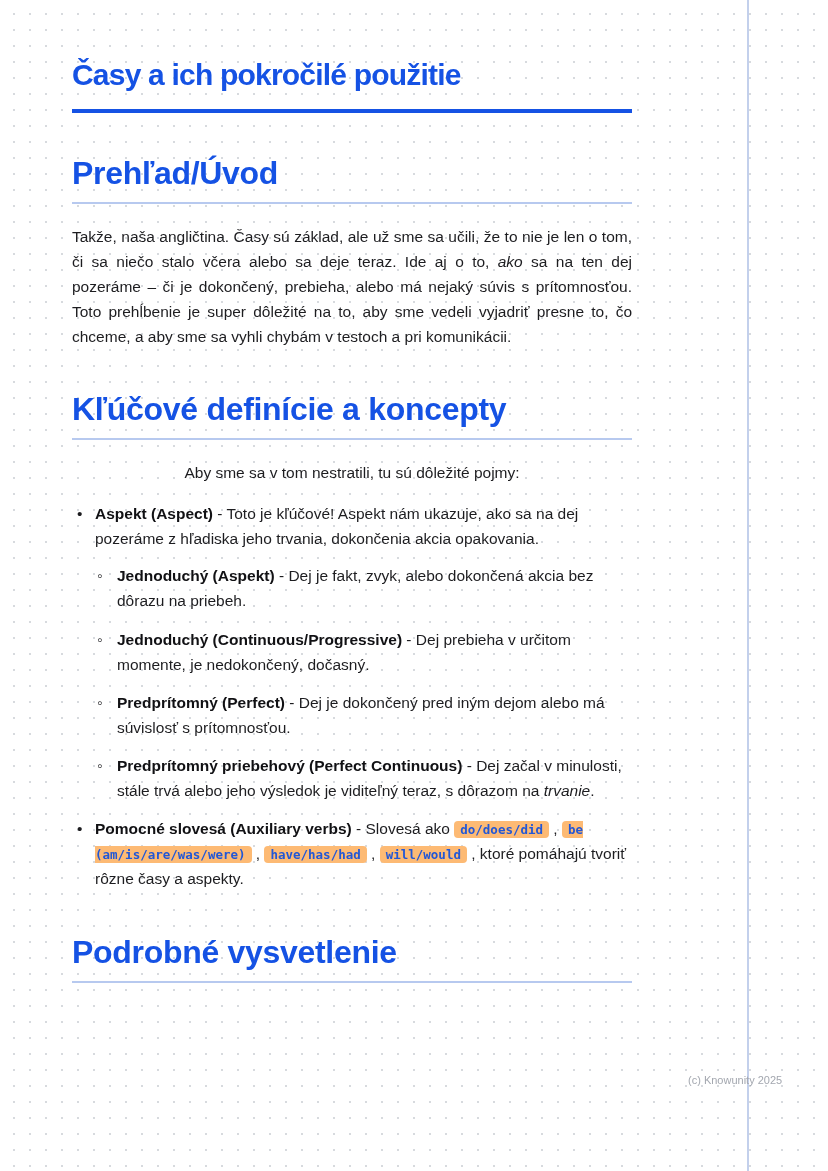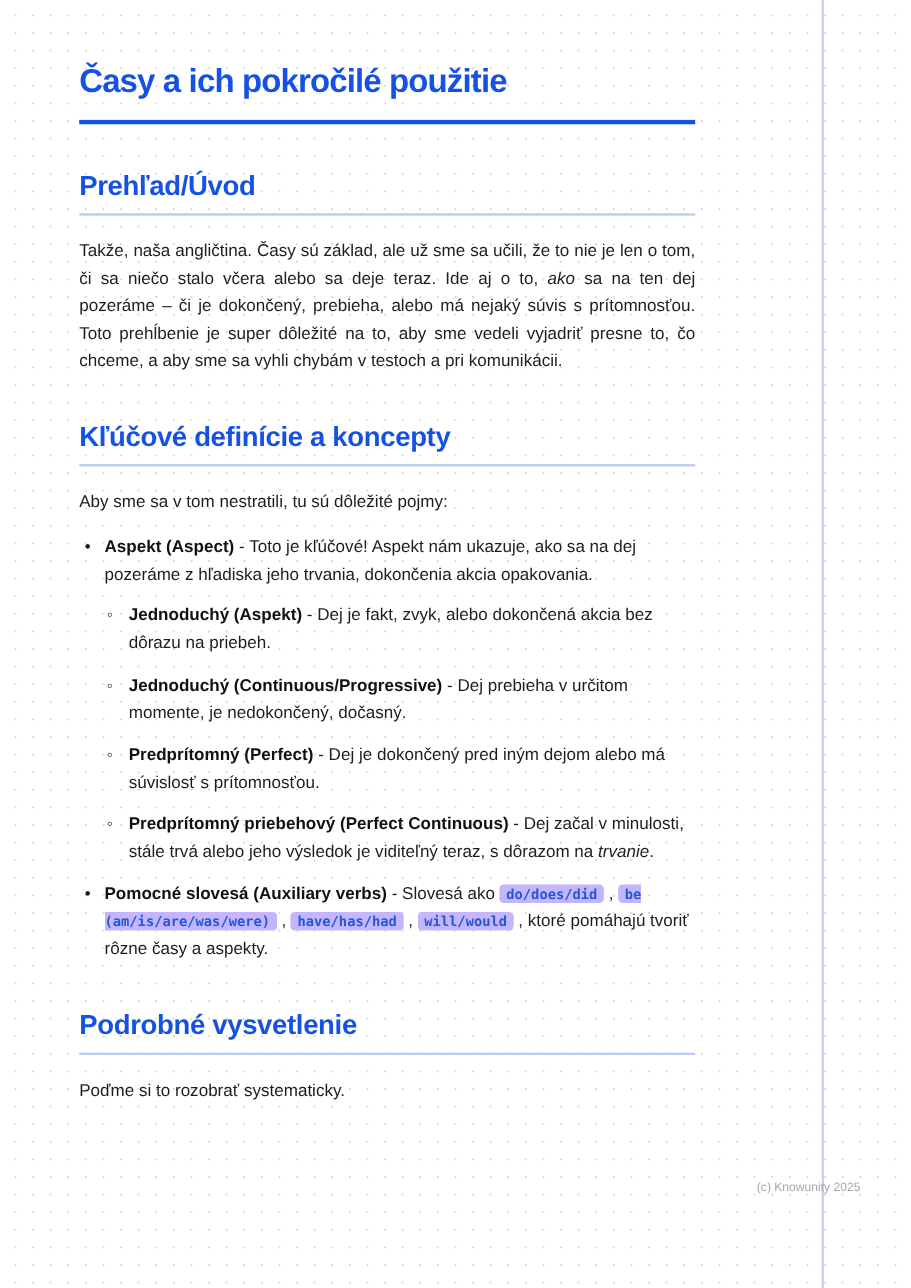--- a/index.html
+++ b/index.html
@@ -33,32 +33,33 @@
     color: #1552e4;
     letter-spacing: -0.8px;
     line-height: 1.15;
   }
   .title-rule {
     height: 4px;
     background: #1552e4;
     margin-top: 16px;
   }
   h2.section-heading {
-    font-size: 25px;
+    font-size: 32px;
     font-weight: bold;
     color: #1552e4;
     letter-spacing: -0.3px;
     margin-top: 42px;
     padding-bottom: 10px;
     border-bottom: 2px solid #b7c9ef;
     margin-bottom: 20px;
   }
   p.body-text {
     font-size: 15.5px;
     line-height: 1.62;
+    text-align: center;
   }
   p.justified { text-align: justify; }
   ul.def-list {
     list-style: none;
     margin-top: 16px;
   }
   ul.def-list > li {
     position: relative;
     padding-left: 23px;
     margin-bottom: 13px;
@@ -90,21 +91,21 @@
     top: 0;
     color: #1d1d20;
   }
   .term { font-weight: bold; color: #111114; }
   em.it { font-style: italic; }
   .chip {
     font-family: "DejaVu Sans Mono", "Liberation Mono", monospace;
     font-size: 12.5px;
     font-weight: bold;
     color: #2257d6;
-    background: #c4b5fd;
+    background: #fdba74;
     border-radius: 4px;
     padding: 1px 6px;
     white-space: normal;
   }
   .footer-credit {
     position: absolute;
     left: 688px;
     top: 1074px;
     font-size: 11px;
     color: #a3a7af;
@@ -142,18 +143,17 @@
         </ul>
       </li>
 
       <li><span class="term">Pomocné slovesá (Auxiliary verbs)</span><span> - Slovesá ako </span><span class="chip">do/does/did</span><span> , </span><span class="chip">be (am/is/are/was/were)</span><span> , </span><span class="chip">have/has/had</span><span> , </span><span class="chip">will/would</span><span> , ktoré pomáhajú tvoriť rôzne časy a aspekty.</span></li>
 
     </ul>
   </section>
 
   <section>
     <h2 class="section-heading">Podrobné vysvetlenie</h2>
-    <p class="body-text">Poďme si to rozobrať systematicky.</p>
   </section>
 
 </div>
 
 <div class="footer-credit">(c) Knowunity 2025</div>
 
 </body></html>

